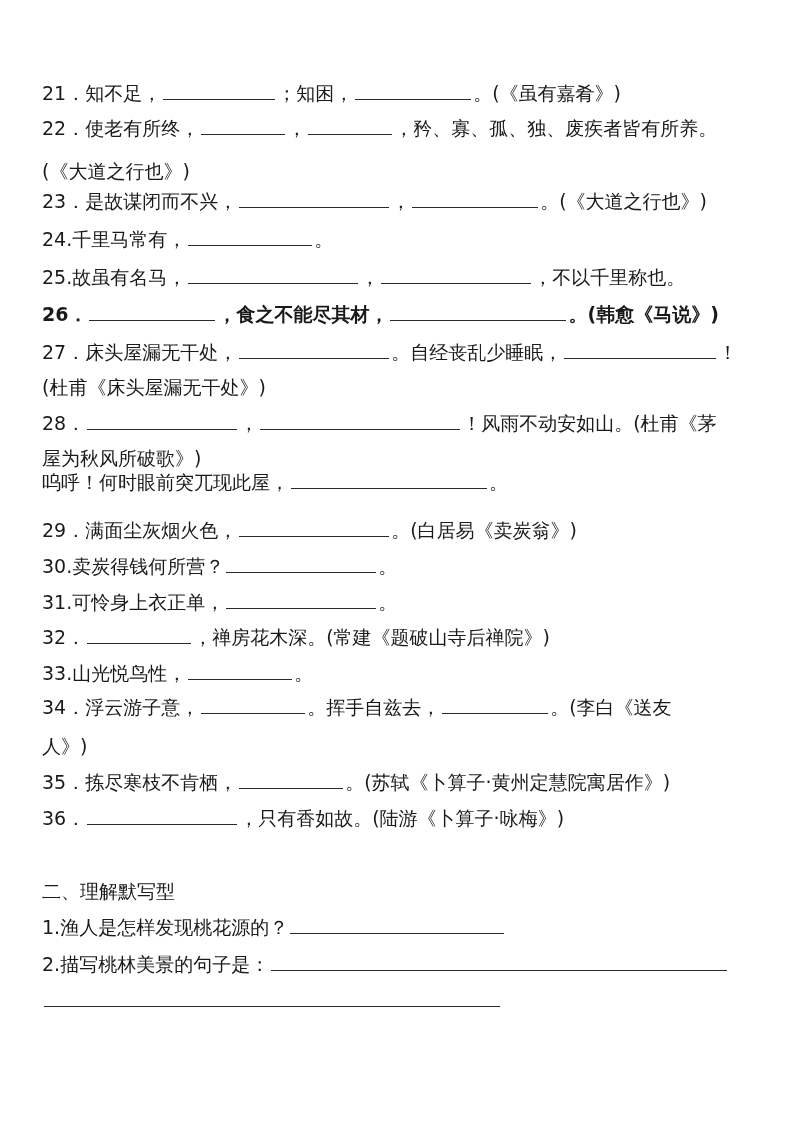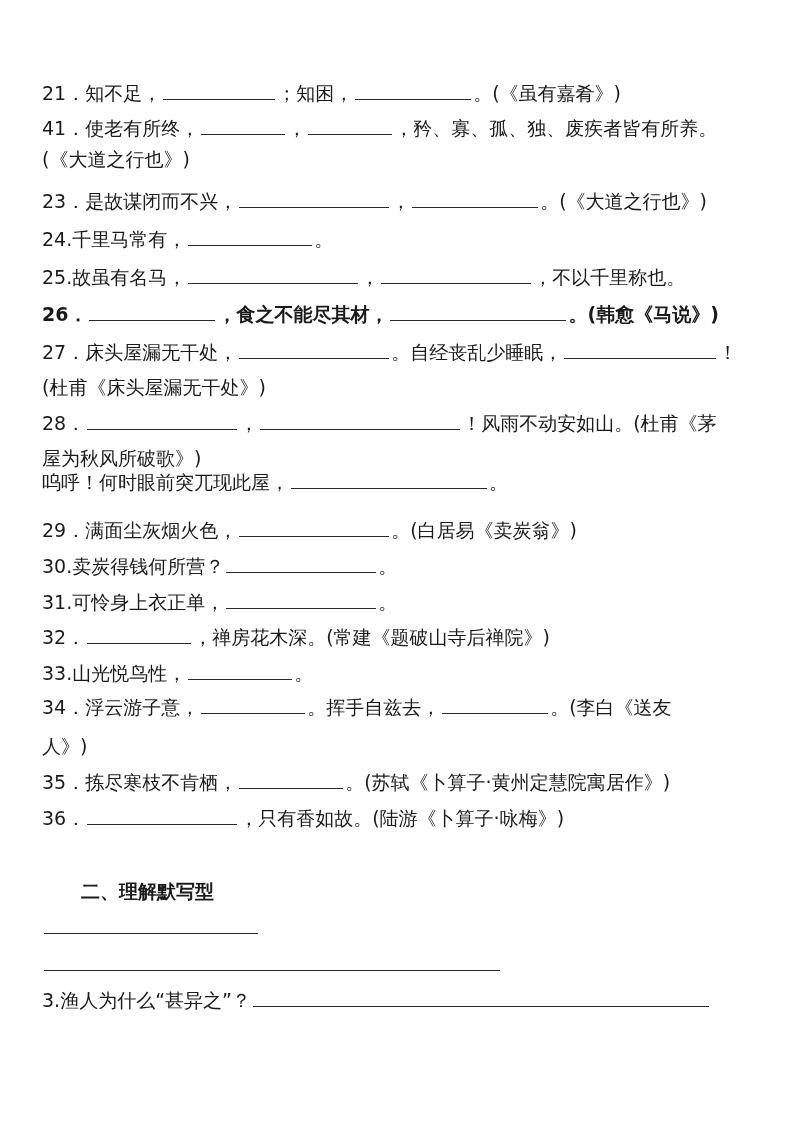--- a/index.html
+++ b/index.html
@@ -3,44 +3,44 @@
 <meta charset="utf-8">
 <style>
   html, body { margin: 0; padding: 0; background: #ffffff; }
   body { width: 800px; height: 1123px; position: relative; overflow: hidden;
          font-family: "DejaVu Sans", "Liberation Sans", sans-serif; color: #1a1a1a; }
   .line { position: absolute; left: 42px; height: 30px; line-height: 30px;
           font-size: 19px; white-space: nowrap; letter-spacing: 0px; }
   .seg { display: inline-block; vertical-align: baseline; }
   .blank { display: inline-block; border-bottom: 1.5px solid #2a2a2a; height: 18px;
            vertical-align: baseline; margin: 0 2px; }
-  .heading { font-weight: bold; font-size: 19px; margin-left: 39px; }
+  .heading { font-weight: normal; font-size: 19px; }
 </style>
 </head>
 <body>
 
 <div id="doc">
     <div class="line" style="top: 78px;"><span class="seg">21．知不足，</span><span class="blank" style="width: 112px;"></span><span class="seg">；知困，</span><span class="blank" style="width: 116px;"></span><span class="seg">。(《虽有嘉肴》)</span></div>
-    <div class="line" style="top: 113px;"><span class="seg">41．使老有所终，</span><span class="blank" style="width: 84px;"></span><span class="seg">，</span><span class="blank" style="width: 84px;"></span><span class="seg">，矜、寡、孤、独、废疾者皆有所养。</span></div>
-    <div class="line" style="top: 144px;"><span class="seg">(《大道之行也》)</span></div>
+    <div class="line" style="top: 113px;"><span class="seg">22．使老有所终，</span><span class="blank" style="width: 84px;"></span><span class="seg">，</span><span class="blank" style="width: 84px;"></span><span class="seg">，矜、寡、孤、独、废疾者皆有所养。</span></div>
+    <div class="line" style="top: 156px;"><span class="seg">(《大道之行也》)</span></div>
     <div class="line" style="top: 186px;"><span class="seg">23．是故谋闭而不兴，</span><span class="blank" style="width: 150px;"></span><span class="seg">，</span><span class="blank" style="width: 126px;"></span><span class="seg">。(《大道之行也》)</span></div>
     <div class="line" style="top: 224px;"><span class="seg">24.千里马常有，</span><span class="blank" style="width: 124px;"></span><span class="seg">。</span></div>
     <div class="line" style="top: 262px;"><span class="seg">25.故虽有名马，</span><span class="blank" style="width: 170px;"></span><span class="seg">，</span><span class="blank" style="width: 150px;"></span><span class="seg">，不以千里称也。</span></div>
     <div class="line" style="top: 299px; font-weight: bold;"><span class="seg">26．</span><span class="blank" style="width: 126px;"></span><span class="seg">，食之不能尽其材，</span><span class="blank" style="width: 176px;"></span><span class="seg">。(韩愈《马说》)</span></div>
     <div class="line" style="top: 337px;"><span class="seg">27．床头屋漏无干处，</span><span class="blank" style="width: 150px;"></span><span class="seg">。自经丧乱少睡眠，</span><span class="blank" style="width: 152px;"></span><span class="seg">！</span></div>
     <div class="line" style="top: 372px;"><span class="seg">(杜甫《床头屋漏无干处》)</span></div>
     <div class="line" style="top: 408px;"><span class="seg">28．</span><span class="blank" style="width: 150px;"></span><span class="seg">，</span><span class="blank" style="width: 200px;"></span><span class="seg">！风雨不动安如山。(杜甫《茅</span></div>
     <div class="line" style="top: 443px;"><span class="seg">屋为秋风所破歌》)</span></div>
     <div class="line" style="top: 467px;"><span class="seg">呜呼！何时眼前突兀现此屋，</span><span class="blank" style="width: 196px;"></span><span class="seg">。</span></div>
     <div class="line" style="top: 515px;"><span class="seg">29．满面尘灰烟火色，</span><span class="blank" style="width: 150px;"></span><span class="seg">。(白居易《卖炭翁》)</span></div>
     <div class="line" style="top: 551px;"><span class="seg">30.卖炭得钱何所营？</span><span class="blank" style="width: 150px;"></span><span class="seg">。</span></div>
     <div class="line" style="top: 587px;"><span class="seg">31.可怜身上衣正单，</span><span class="blank" style="width: 150px;"></span><span class="seg">。</span></div>
     <div class="line" style="top: 622px;"><span class="seg">32．</span><span class="blank" style="width: 104px;"></span><span class="seg">，禅房花木深。(常建《题破山寺后禅院》)</span></div>
     <div class="line" style="top: 658px;"><span class="seg">33.山光悦鸟性，</span><span class="blank" style="width: 104px;"></span><span class="seg">。</span></div>
     <div class="line" style="top: 692px;"><span class="seg">34．浮云游子意，</span><span class="blank" style="width: 104px;"></span><span class="seg">。挥手自兹去，</span><span class="blank" style="width: 106px;"></span><span class="seg">。(李白《送友</span></div>
     <div class="line" style="top: 731px;"><span class="seg">人》)</span></div>
     <div class="line" style="top: 767px;"><span class="seg">35．拣尽寒枝不肯栖，</span><span class="blank" style="width: 104px;"></span><span class="seg">。(苏轼《卜算子·黄州定慧院寓居作》)</span></div>
     <div class="line" style="top: 803px;"><span class="seg">36．</span><span class="blank" style="width: 150px;"></span><span class="seg">，只有香如故。(陆游《卜算子·咏梅》)</span></div>
     <div class="line heading" style="top: 876px;"><span class="seg">二、理解默写型</span></div>
-    <div class="line" style="top: 912px;"><span class="blank" style="width: 214px;"></span></div>
-    <div class="line" style="top: 949px;"><span class="blank" style="width: 456px;"></span></div>
-    <div class="line" style="top: 985px;"><span class="seg">3.渔人为什么“甚异之”？</span><span class="blank" style="width: 456px;"></span></div>
+    <div class="line" style="top: 912px;"><span class="seg">1.渔人是怎样发现桃花源的？</span><span class="blank" style="width: 214px;"></span></div>
+    <div class="line" style="top: 949px;"><span class="seg">2.描写桃林美景的句子是：</span><span class="blank" style="width: 456px;"></span></div>
+    <div class="line" style="top: 985px;"><span class="blank" style="width: 456px;"></span></div>
   </div>
 
 </body></html>

